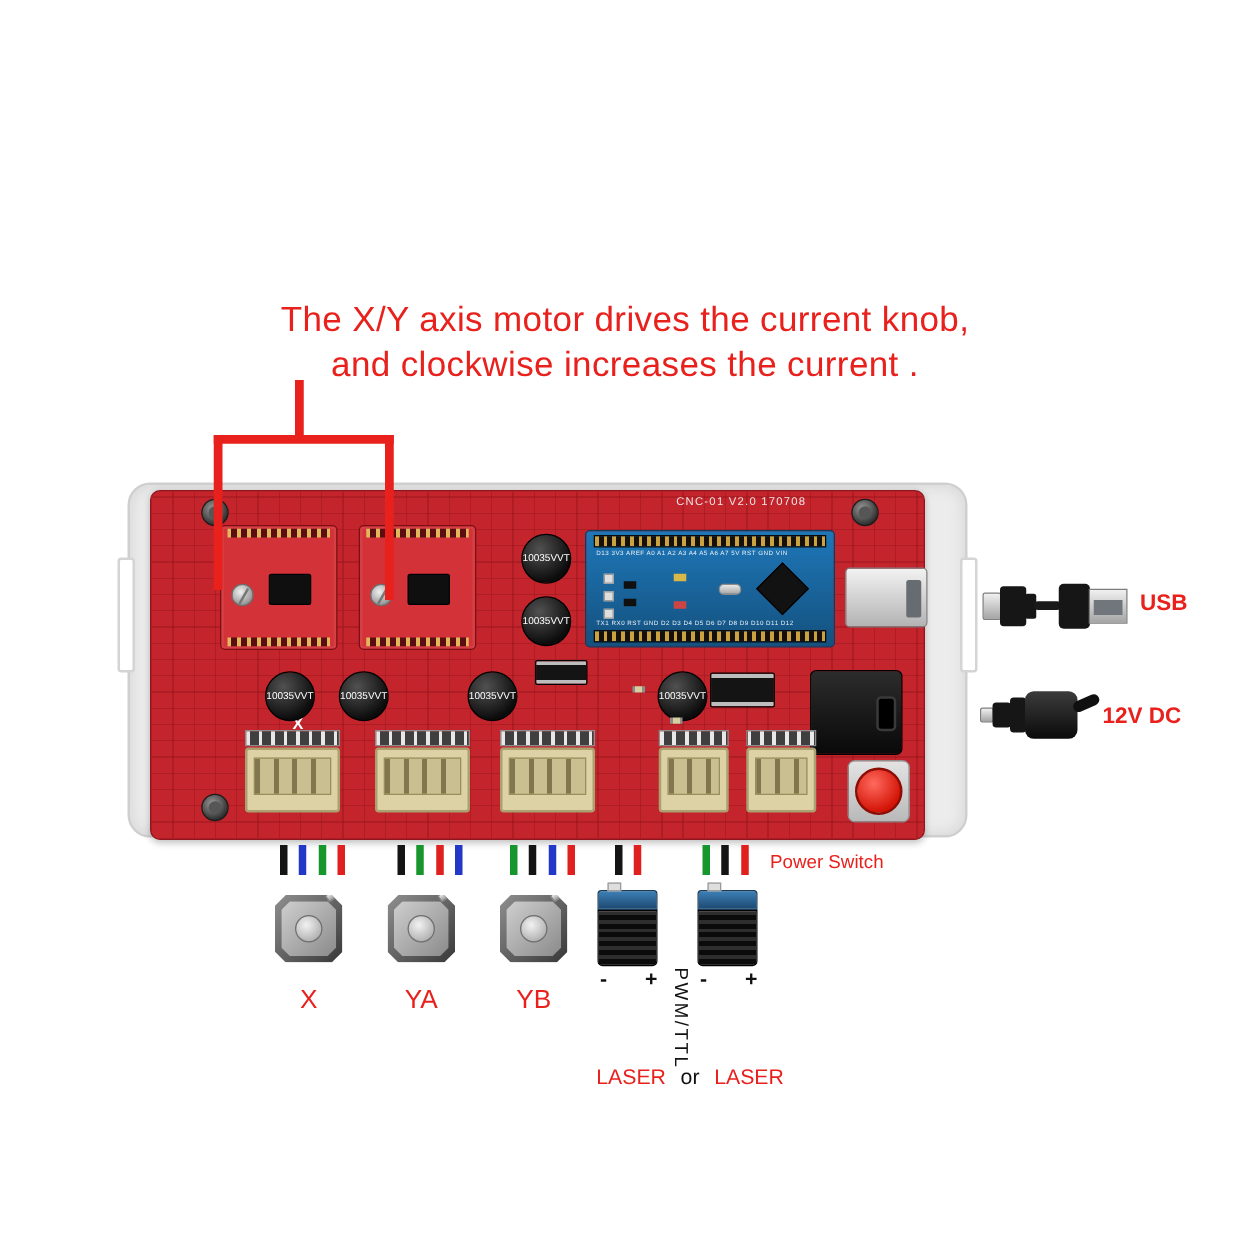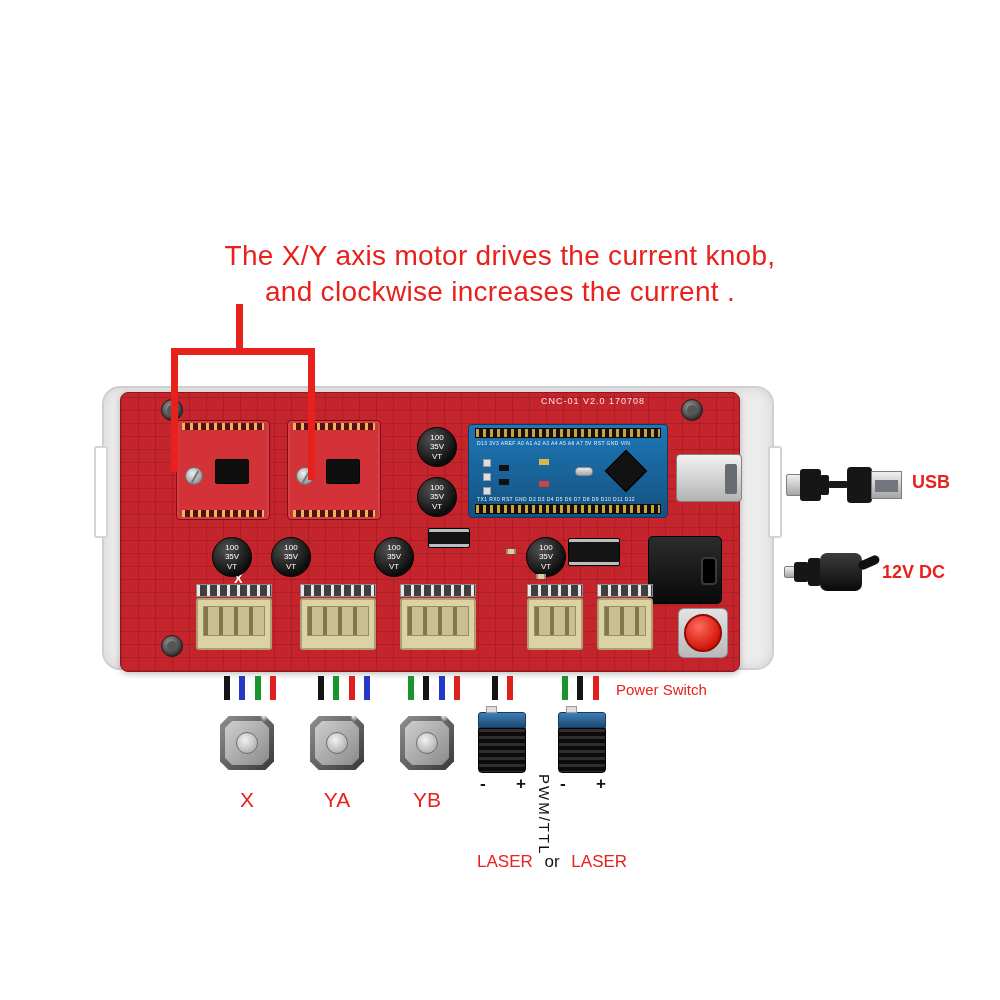--- a/index.html
+++ b/index.html
@@ -15,21 +15,21 @@
   .silk{position:absolute;left:420px;top:3px;color:#f2e6e6;font-size:9px;letter-spacing:1px}
   .silk-x{position:absolute;left:113px;top:178px;color:#fff;font-size:13px;font-weight:bold}
   .screw{position:absolute;width:22px;height:22px;border-radius:50%;background:radial-gradient(circle at 40% 35%,#9a9a9a,#2b2b2b 75%);border:1px solid #1c1c1c;z-index:3}
   .screw::after{content:"";position:absolute;left:5px;top:5px;width:10px;height:10px;border-radius:50%;background:#565656}
   .driver{position:absolute;width:94px;height:100px;background:#d23238;border:1px solid #7e0e14;border-radius:4px;box-shadow:inset 0 0 0 2px rgba(255,255,255,.07)}
   .pins-top,.pins-bottom{position:absolute;left:5px;right:5px;height:7px;background:repeating-linear-gradient(90deg,#e3b85a 0 3px,#5c0d12 3px 8px)}
   .pins-top{top:2px}.pins-bottom{bottom:2px}
   .drv-chip{position:absolute;left:38px;top:38px;width:34px;height:25px;background:#0f0f0f;border:1px solid #000;border-radius:2px}
   .pot{position:absolute;left:8px;top:46px;width:18px;height:18px;border-radius:50%;background:radial-gradient(circle at 40% 35%,#f0f0f0,#8d8d8d 80%);border:1px solid #6e6e6e}
   .pot::after{content:"";position:absolute;left:8px;top:2px;width:2px;height:14px;background:#777;transform:rotate(30deg)}
-  .cap{position:absolute;width:40px;height:40px;border-radius:50%;background:radial-gradient(circle at 36% 30%,#515151,#0c0c0c 72%);border:1px solid #000;color:#fff;display:flex;flex-direction:column;align-items:center;justify-content:center;font-size:8px;line-height:1.15;text-align:center;z-index:2}
+  .cap{position:absolute;width:40px;height:40px;border-radius:50%;background:radial-gradient(circle at 36% 30%,#515151,#0c0c0c 72%);border:1px solid #000;color:#fff;display:flex;flex-direction:row;align-items:center;justify-content:center;font-size:8px;line-height:1.15;text-align:center;z-index:2}
   .nano{position:absolute;left:468px;top:424px;width:200px;height:94px;background:linear-gradient(180deg,#1e77b8,#14517f);border:1px solid #0c3c60;border-radius:4px;z-index:2}
   .hdr{position:absolute;left:6px;width:186px;height:10px;background:repeating-linear-gradient(90deg,#caa23f 0 3px,#15100a 3px 7px);border:1px solid #0a0a0a}
   .hdr.top{top:3px}.hdr.bot{bottom:3px}
   .pinlbl{position:absolute;left:8px;width:188px;color:#eaf2f8;font-size:5px;letter-spacing:.4px;white-space:nowrap;overflow:hidden}
   .pinlbl.top{top:15px}.pinlbl.bot{bottom:15px}
   .mcu{position:absolute;left:142px;top:31px;width:30px;height:30px;background:#121212;border:1px solid #000;transform:rotate(45deg)}
   .crystal{position:absolute;left:106px;top:42px;width:18px;height:9px;background:linear-gradient(#e8e8e8,#a7a7a7);border:1px solid #8a8a8a;border-radius:4px}
   .ncomp-w{position:absolute;width:8px;height:8px;background:#dedede;border:1px solid #9a9a9a}
   .ncomp-b{position:absolute;width:10px;height:6px;background:#101010}
   .metal{background:linear-gradient(180deg,#f0f0f0,#a5a5a5);border:1px solid #7d7d7d}

